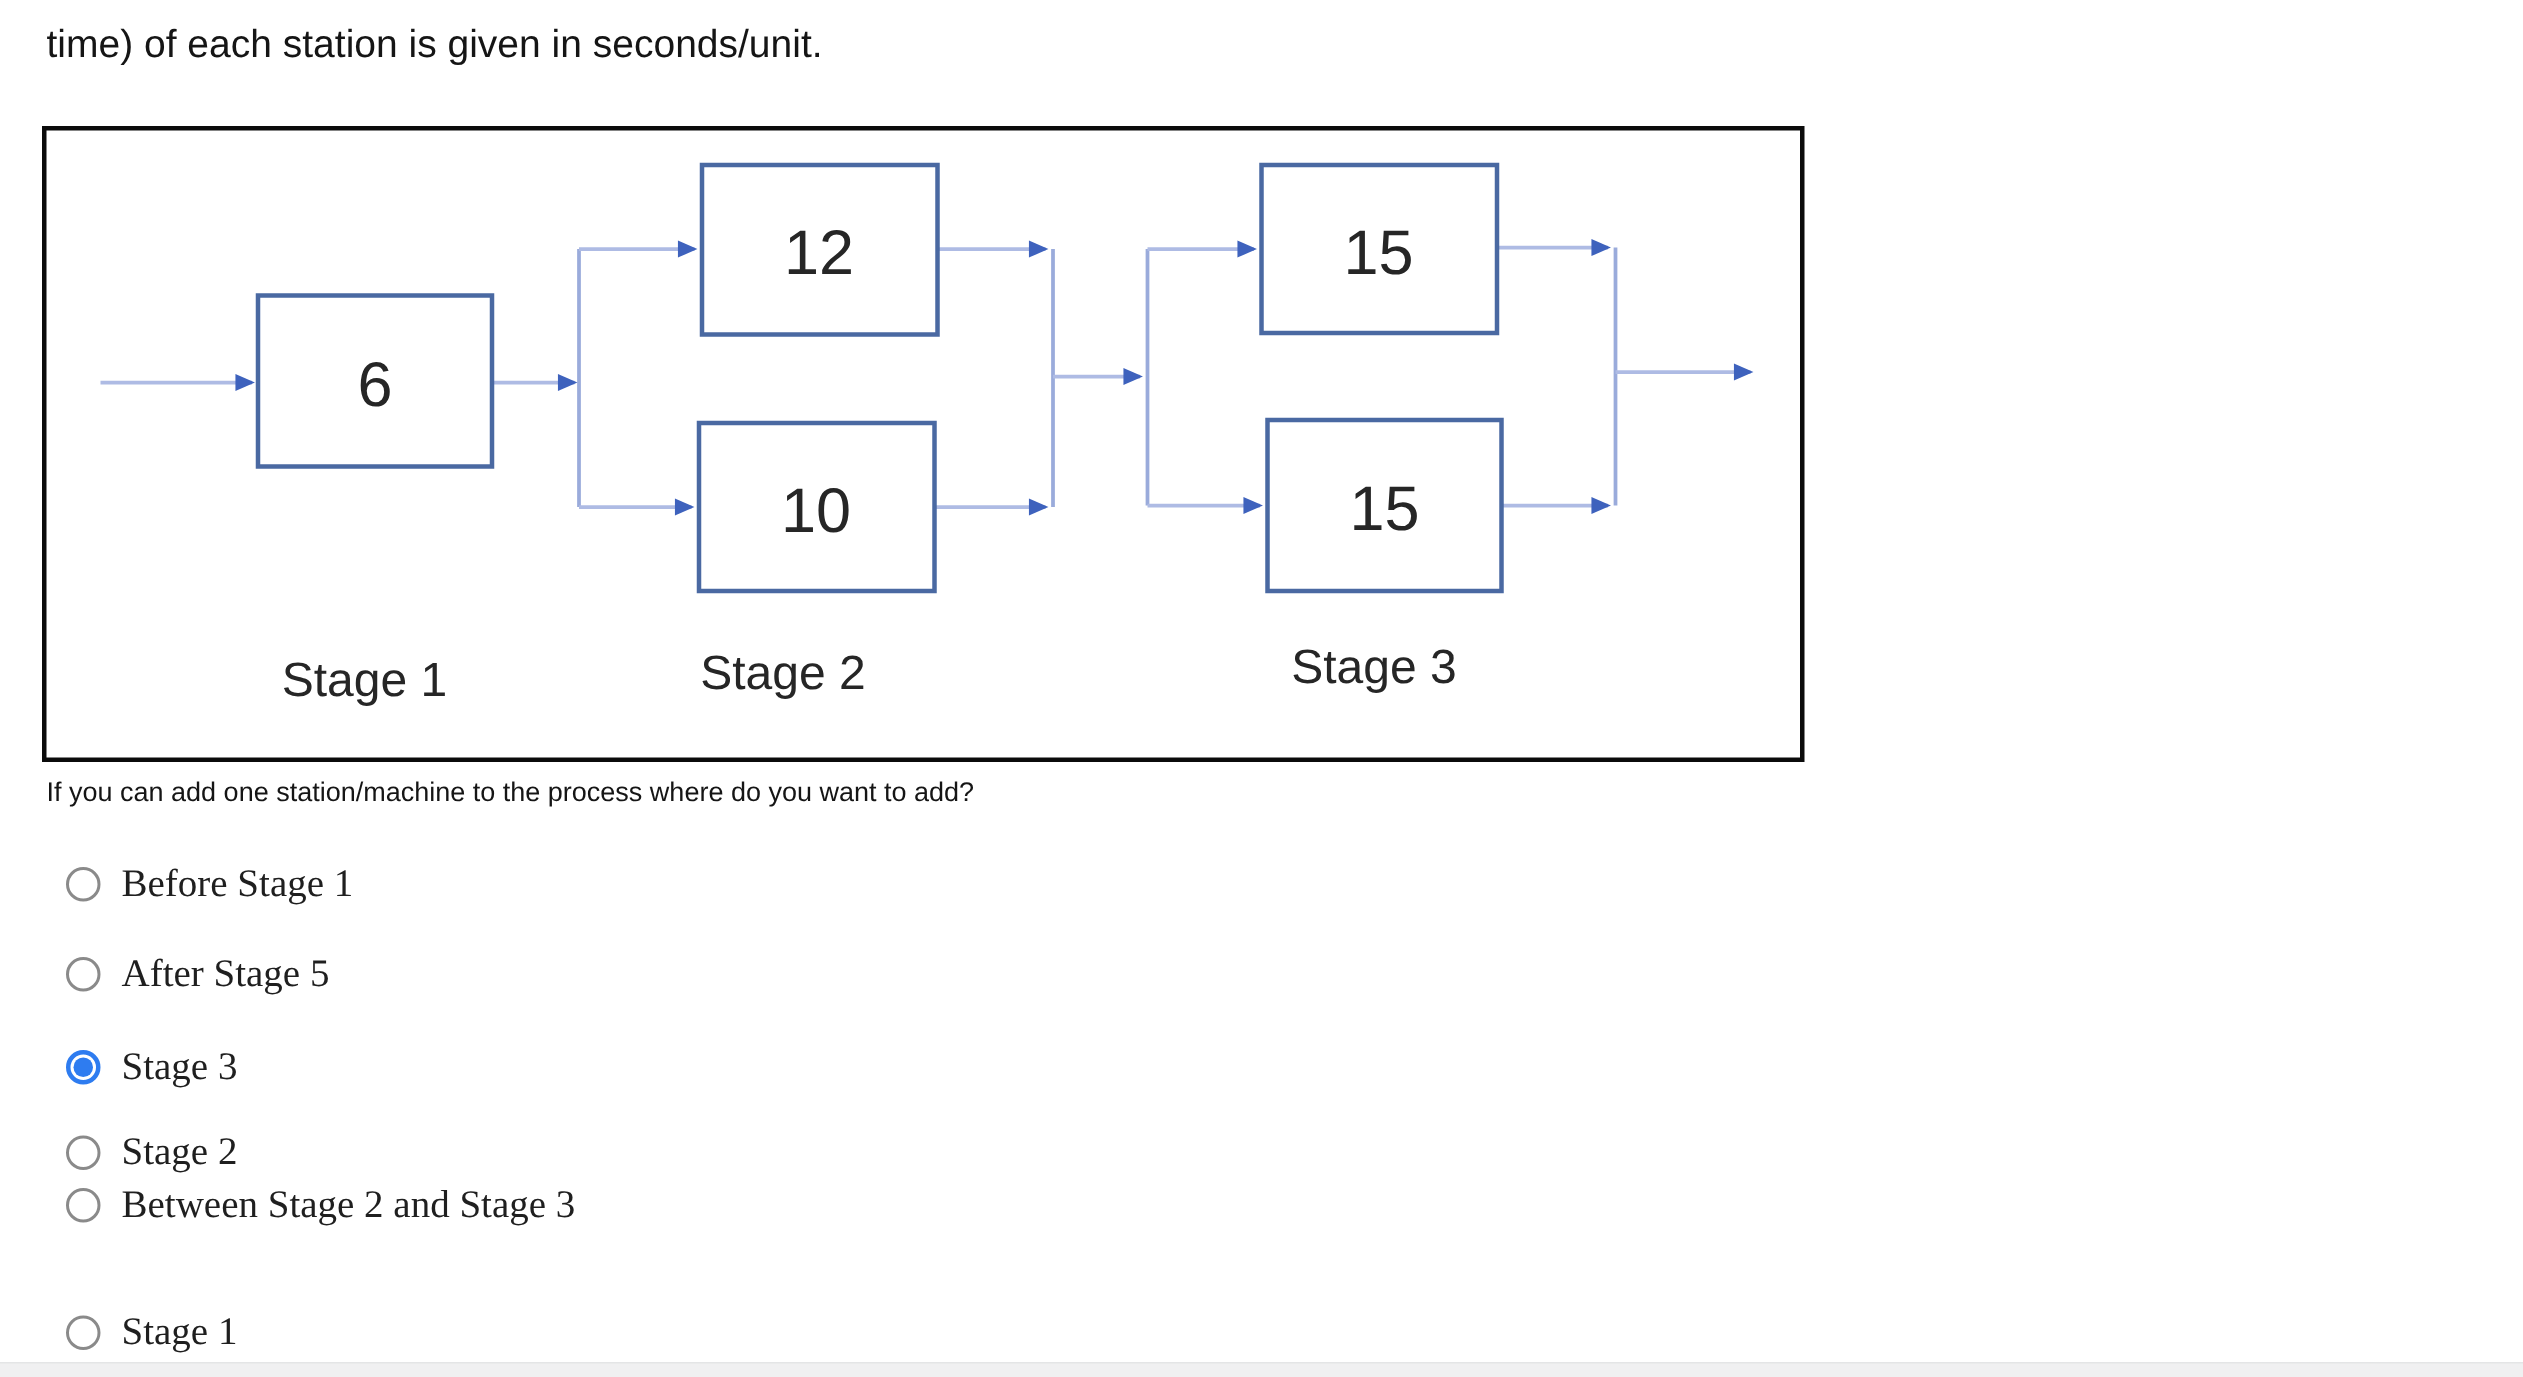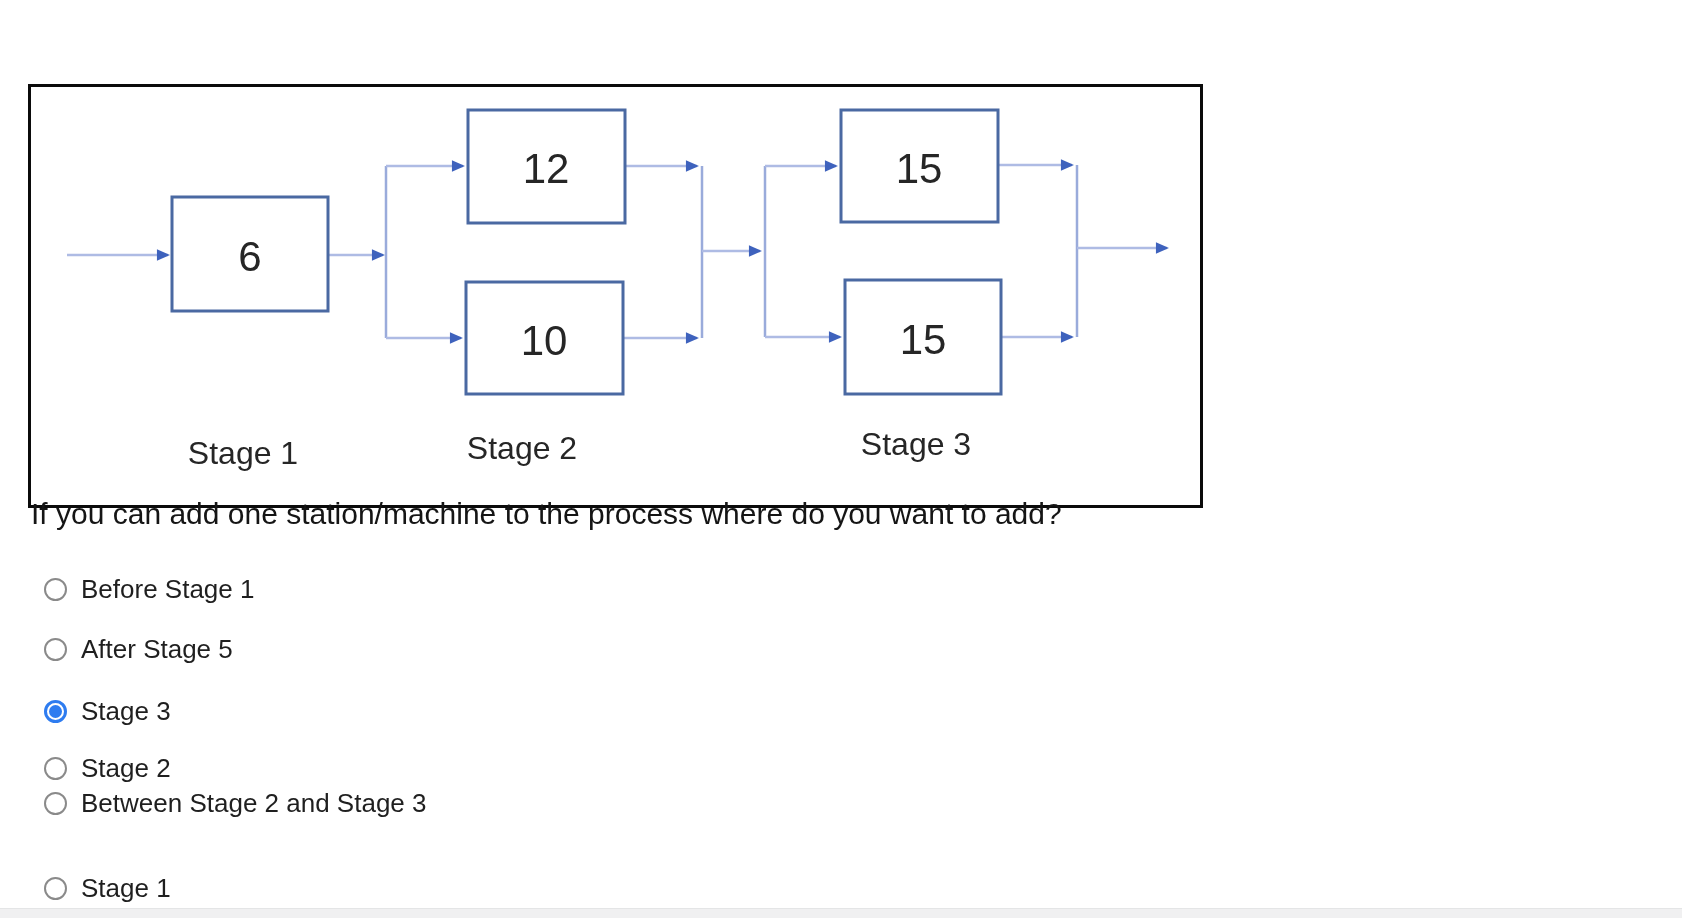--- a/index.html
+++ b/index.html
@@ -11,26 +11,26 @@
   .description{
     position:absolute;left:31px;top:14px;width:1620px;
     font-size:26px;line-height:31px;color:#151515;
   }
   .frame{
     position:absolute;left:28px;top:84px;width:1175px;height:424px;
     border:3px solid #0b0b0b;box-sizing:border-box;background:#ffffff;
   }
   .frame svg{position:absolute;left:0;top:0;display:block;}
   .question{
-    position:absolute;left:31px;top:497px;
-    font-size:30px;color:#151515;
+    position:absolute;left:31px;top:518px;
+    font-size:18px;color:#151515;
   }
   .opt{
     position:absolute;left:44px;height:30px;
-    display:flex;align-items:center;gap:14px;cursor:pointer;
+    display:flex;align-items:center;gap:14px;cursor:pointer;font-family:Liberation Serif, serif;
   }
   .opt-0{top:574px}.opt-1{top:634px}.opt-2{top:696px}
   .opt-3{top:753px}.opt-4{top:788px}.opt-5{top:873px}
   .radio{
     width:23px;height:23px;border-radius:50%;box-sizing:border-box;
     border:2px solid #8a8a8a;background:#ffffff;position:relative;flex:0 0 auto;
   }
   .opt.selected .radio{border:3px solid #2e7cf0;}
   .opt.selected .radio::after{
     content:"";position:absolute;inset:2px;border-radius:50%;background:#2e7cf0;
@@ -38,20 +38,21 @@
   .opt-label{font-size:26px;color:#1f1f1f;white-space:nowrap;}
   .bottom-strip{
     position:absolute;left:0;bottom:0;width:1682px;height:9px;
     background:#f0f0f1;border-top:1px solid #e4e5e6;
   }
 </style>
 </head>
 <body>
 
 <div class="description">
+  <div>time) of each station is given in seconds/unit.</div>
 </div>
 
 <div class="frame">
   <svg width="1169" height="418" viewBox="0 0 1169 418">
     <defs>
       <marker id="ah" viewBox="0 0 10 10" refX="8.5" refY="5" markerWidth="5.6" markerHeight="5.2" orient="auto">
         <path d="M0,0.6 L10,5 L0,9.4 Z" fill="#3e62bd"></path>
       </marker>
     </defs>
 

